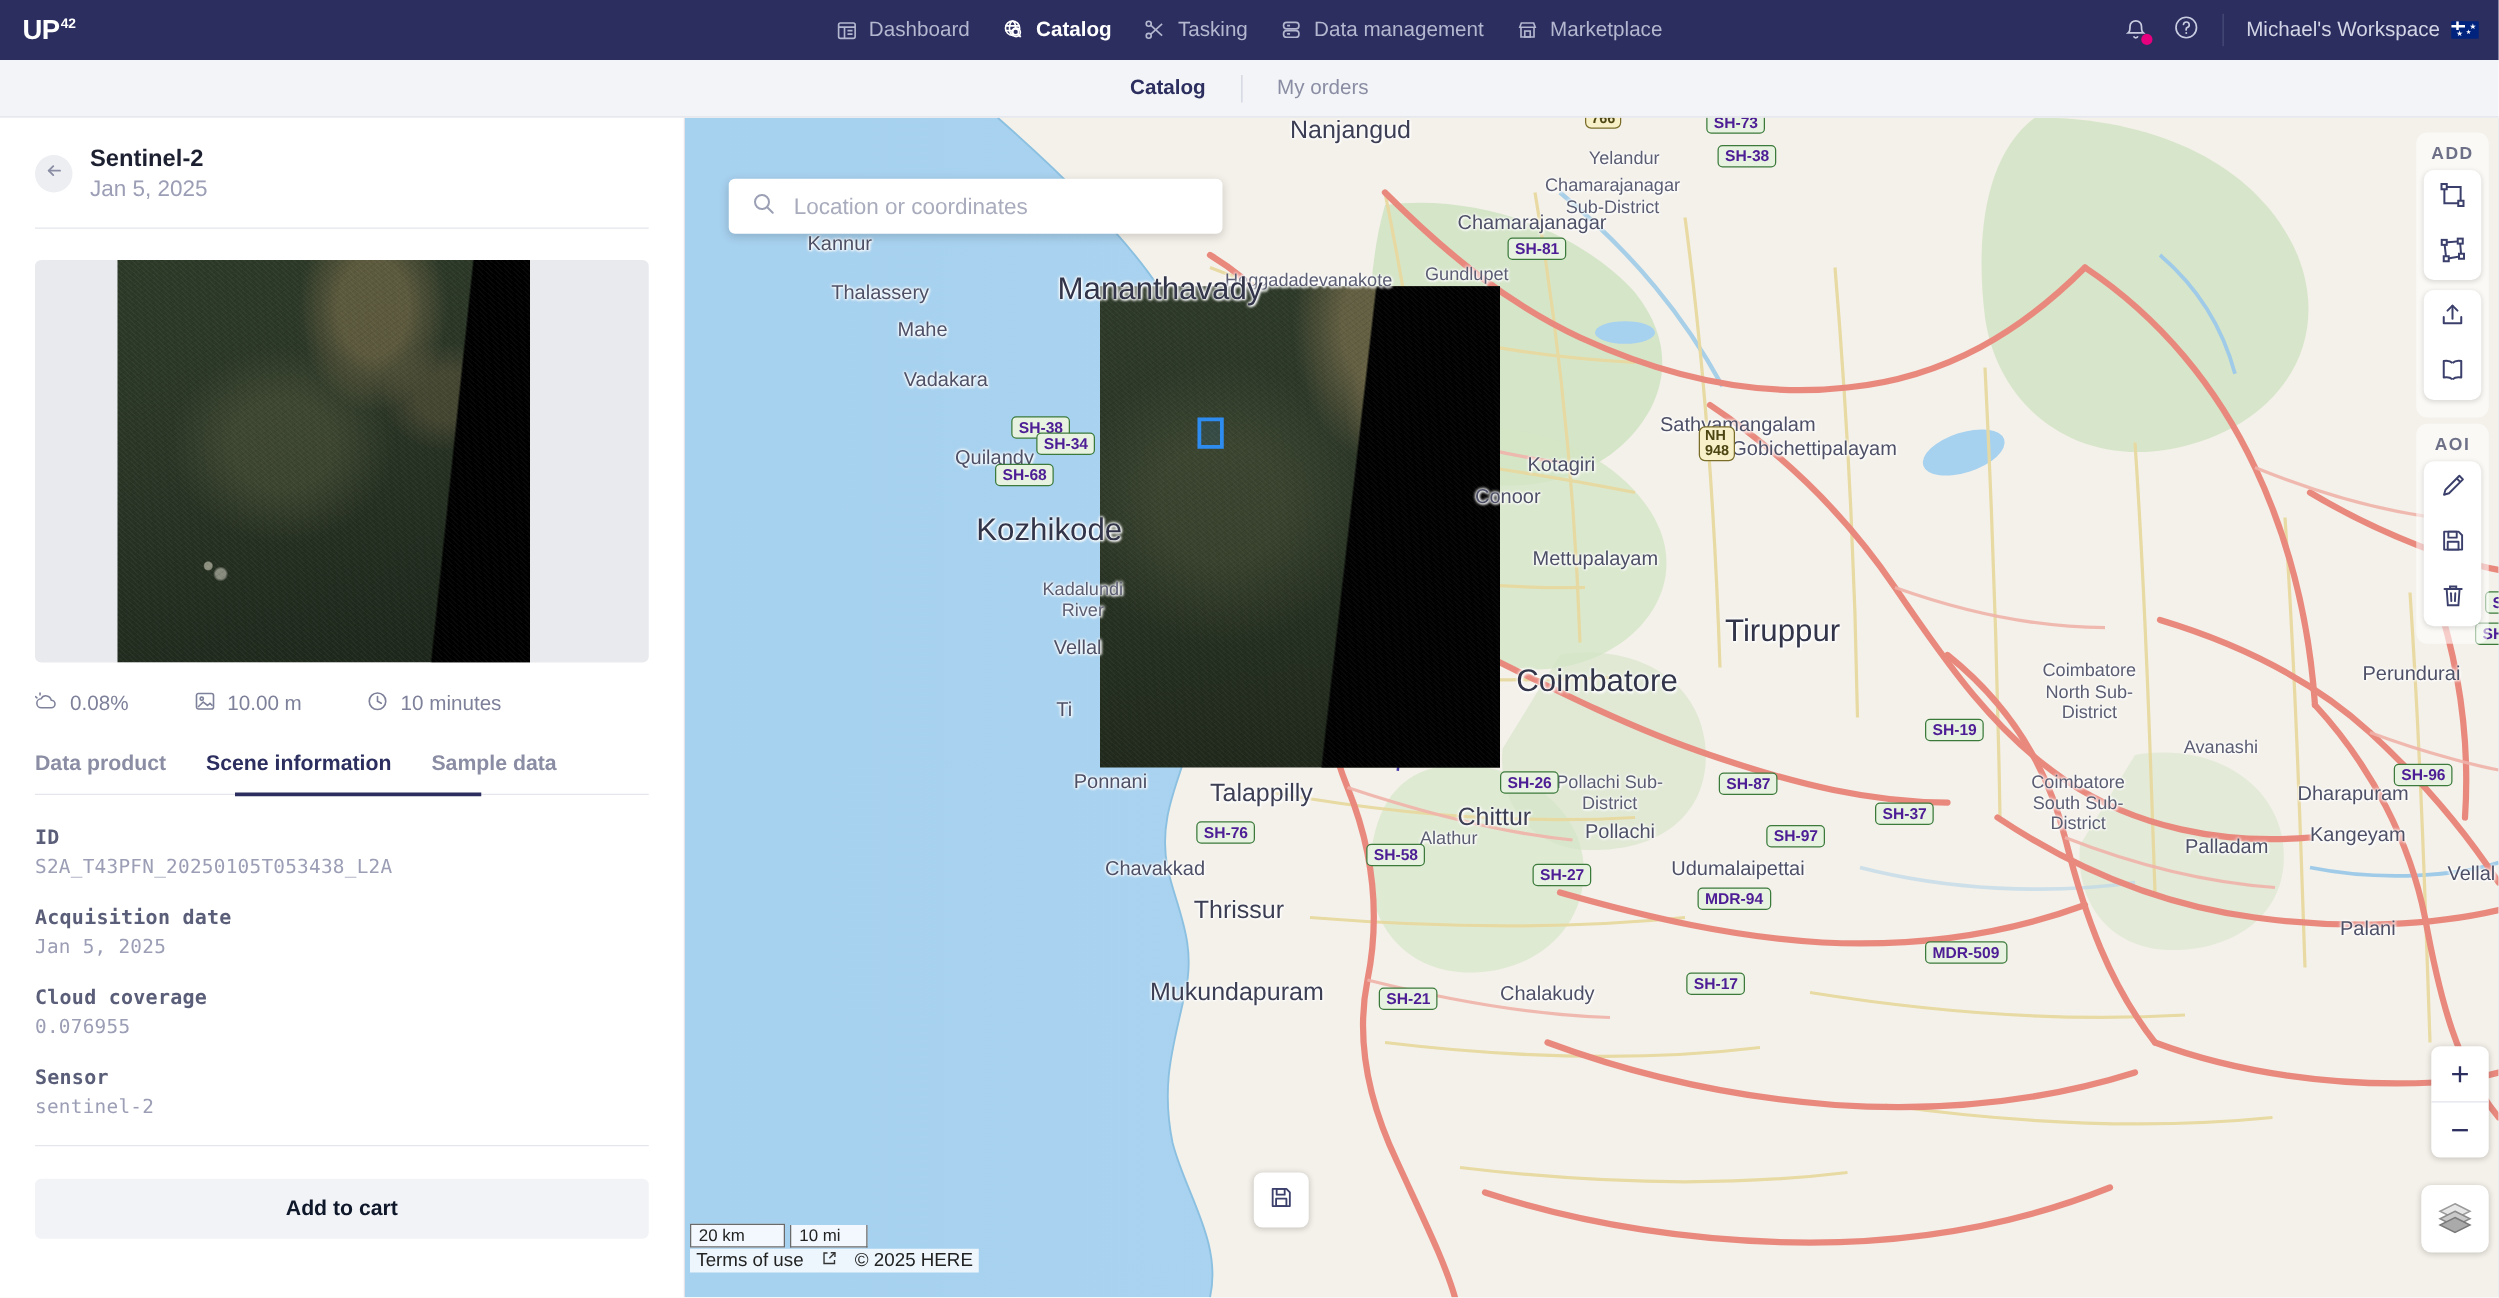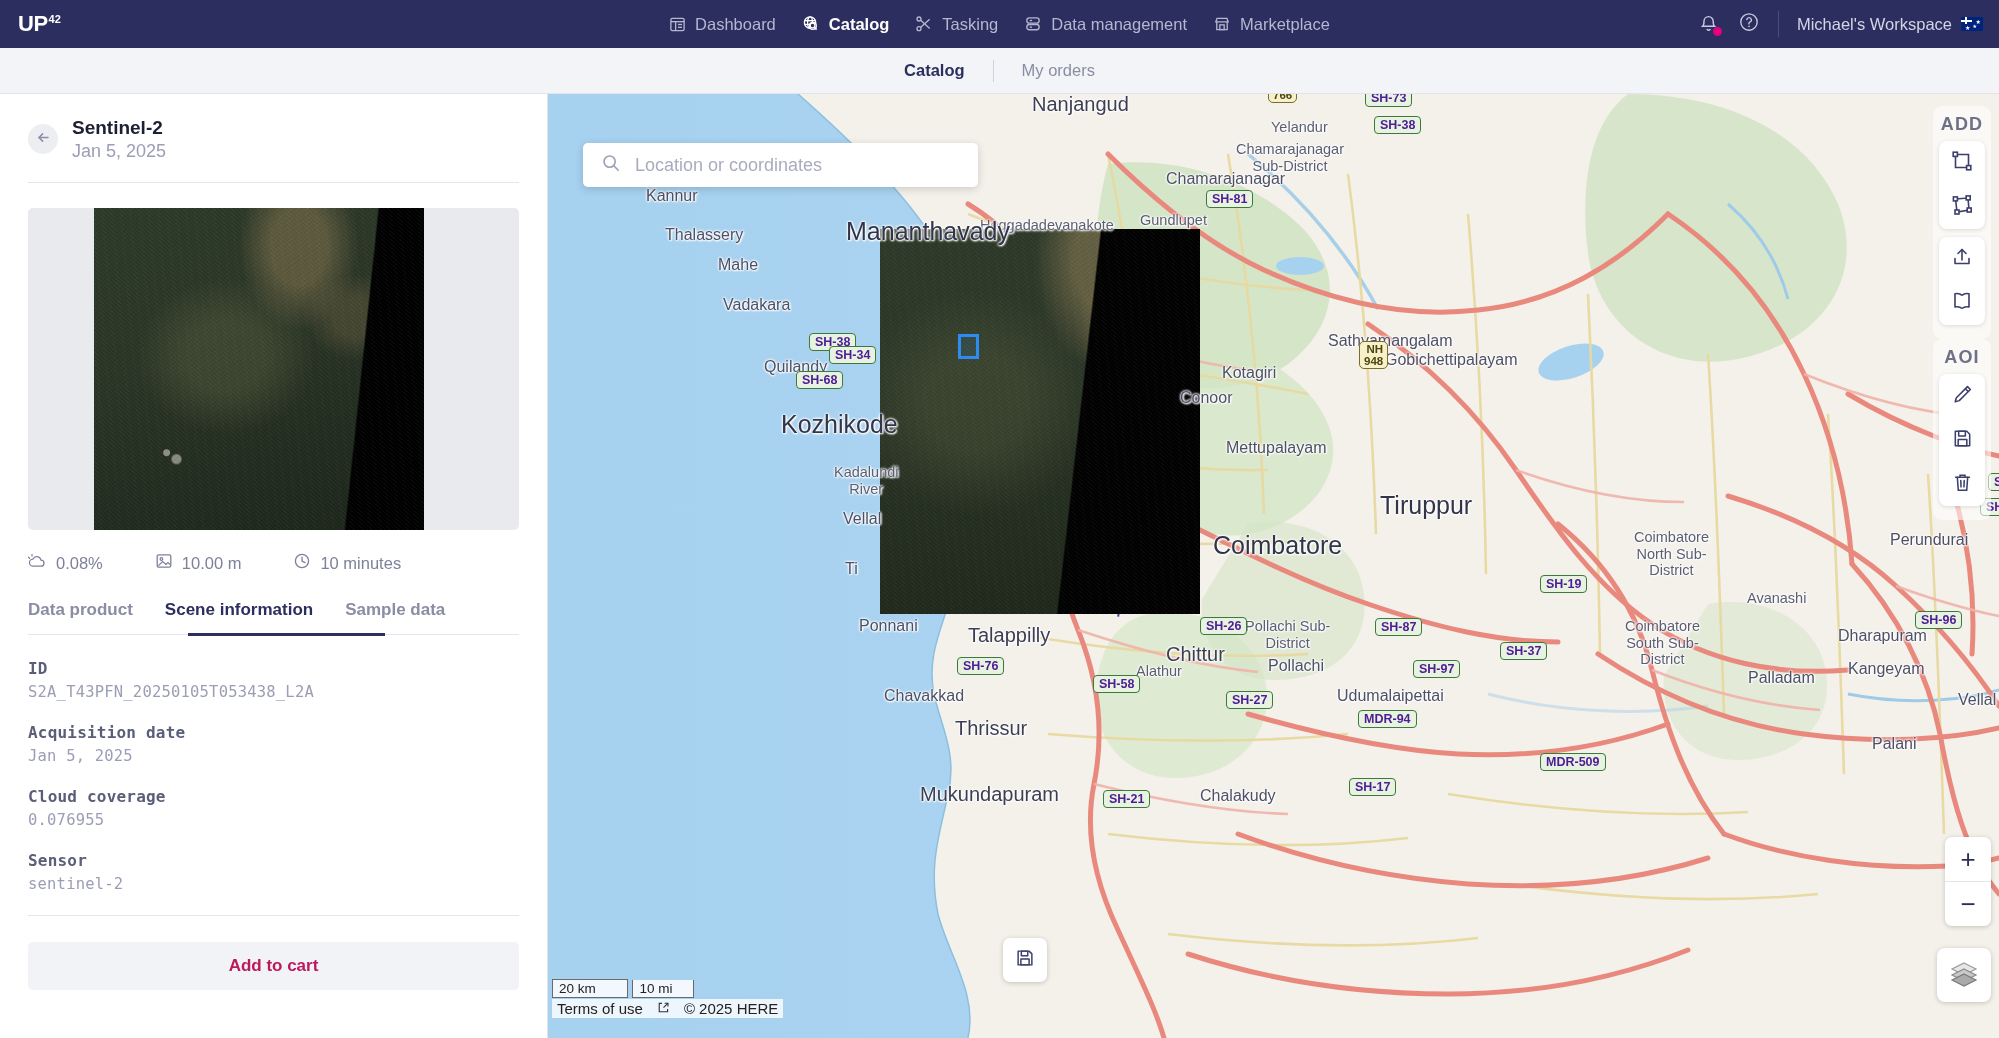--- a/index.html
+++ b/index.html
@@ -155,21 +155,21 @@
   }
 
   .fields { margin-top: 24px; font-family: "DejaVu Sans Mono", monospace; }
   .field { margin-bottom: 22px; }
   .field-label { font-size: 16px; color: #5a5e78; font-weight: bold; letter-spacing: 0.2px; }
   .field-value { font-size: 15.5px; color: #9b9eb5; margin-top: 5px; letter-spacing: 0.2px; }
   .hr2 { height: 1px; background: #e4e6ec; margin-top: 6px; }
   .cart-btn {
     margin-top: 26px; width: 100%; height: 48px;
     background: #f2f3f6; border: none; border-radius: 5px;
-    color: #be185d; font-size: 17px; font-weight: bold;
+    color: #0f172a; font-size: 17px; font-weight: bold;
     cursor: not-allowed;
     font-family: "Liberation Sans", sans-serif;
   }
 
   
   .map {
     position: absolute; top: 94px; left: 548px;
     width: 1451px; height: 944px;
     overflow: hidden;
     background: #f2efe9;
@@ -184,21 +184,21 @@
   .lbl-sm { font-size: 16px; color: #4d5066; }
   .lbl-xs { font-size: 14.5px; color: #5b5e73; }
   .shield {
     position: absolute; background: #e8f2e0; border: 1.5px solid #3b7a3b;
     border-radius: 4px; color: #4c1d95; font-size: 12.5px;
     padding: 1px 5px; font-weight: bold; white-space: nowrap;
   }
   .shield-nh {
     position: absolute; background: #f7f0c8; border: 1.5px solid #7a6d2a;
     border-radius: 5px; color: #4d4512; font-size: 11.5px;
-    padding: 1px 4px; font-weight: bold; text-align: right; line-height: 1.05;
+    padding: 1px 4px; font-weight: bold; text-align: left; line-height: 1.05;
   }
 
   
   .footprint {
     position: absolute; left: 332px; top: 135px;
     width: 320px; height: 385px;
     overflow: hidden;
     background:
       linear-gradient(96.5deg, rgba(0,0,0,0) 0%, rgba(0,0,0,0) 60.5%, #010101 61%, #010101 100%),
       radial-gradient(ellipse at 70% 8%, rgba(152,133,92,0.5) 0 30px, rgba(0,0,0,0) 70px),
@@ -251,21 +251,21 @@
   .toolcol {
     position: absolute; right: 8px; z-index: 20;
     background: rgba(255,255,255,0.58);
     border-radius: 9px;
     padding: 6px 6px;
     display: flex; flex-direction: column; align-items: center;
   }
   .tool-add { top: 12px; }
   .tool-aoi { top: 245px; }
   .tool-head {
-    font-size: 18px; color: #6d7087; letter-spacing: 1.2px;
+    font-size: 14px; color: #6d7087; letter-spacing: 1.2px;
     font-weight: bold; margin: 2px 0 6px 0;
   }
   .tool-group {
     background: #ffffff; border-radius: 8px;
     box-shadow: 0 1px 4px rgba(0,0,0,0.13);
     display: flex; flex-direction: column;
     margin-bottom: 8px;
   }
   .tool-btn {
     width: 46px; height: 44px;

